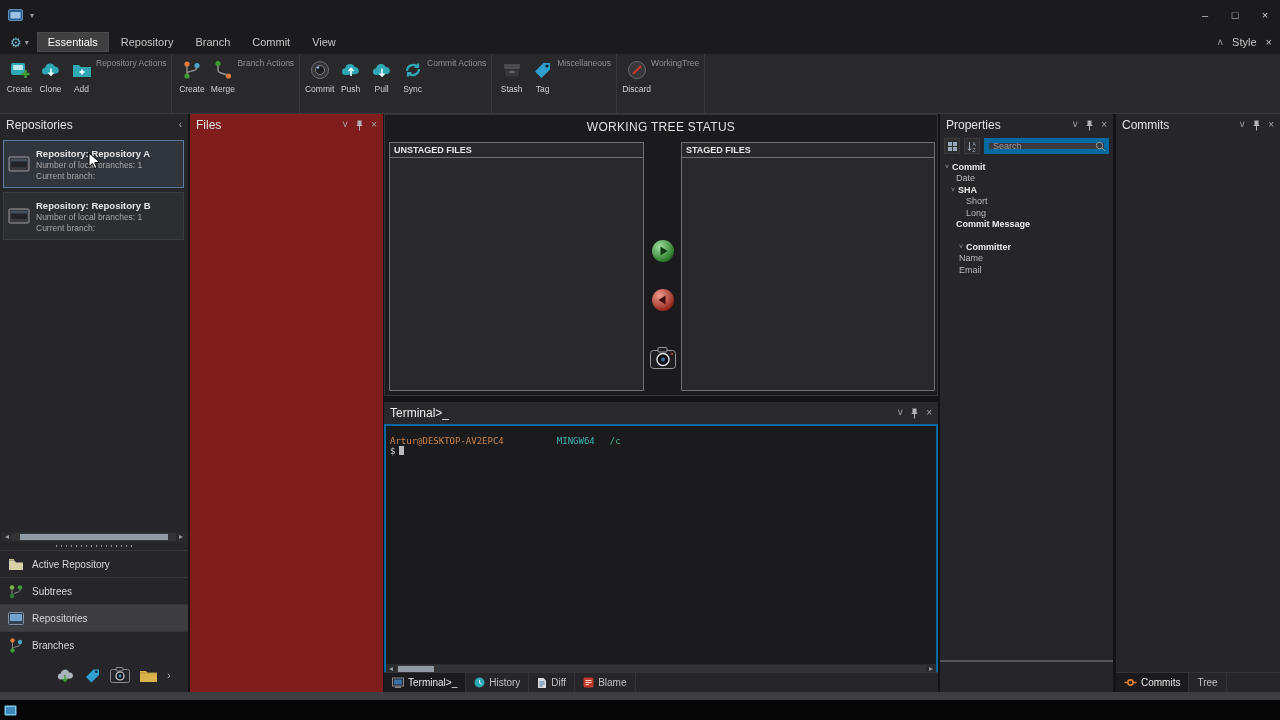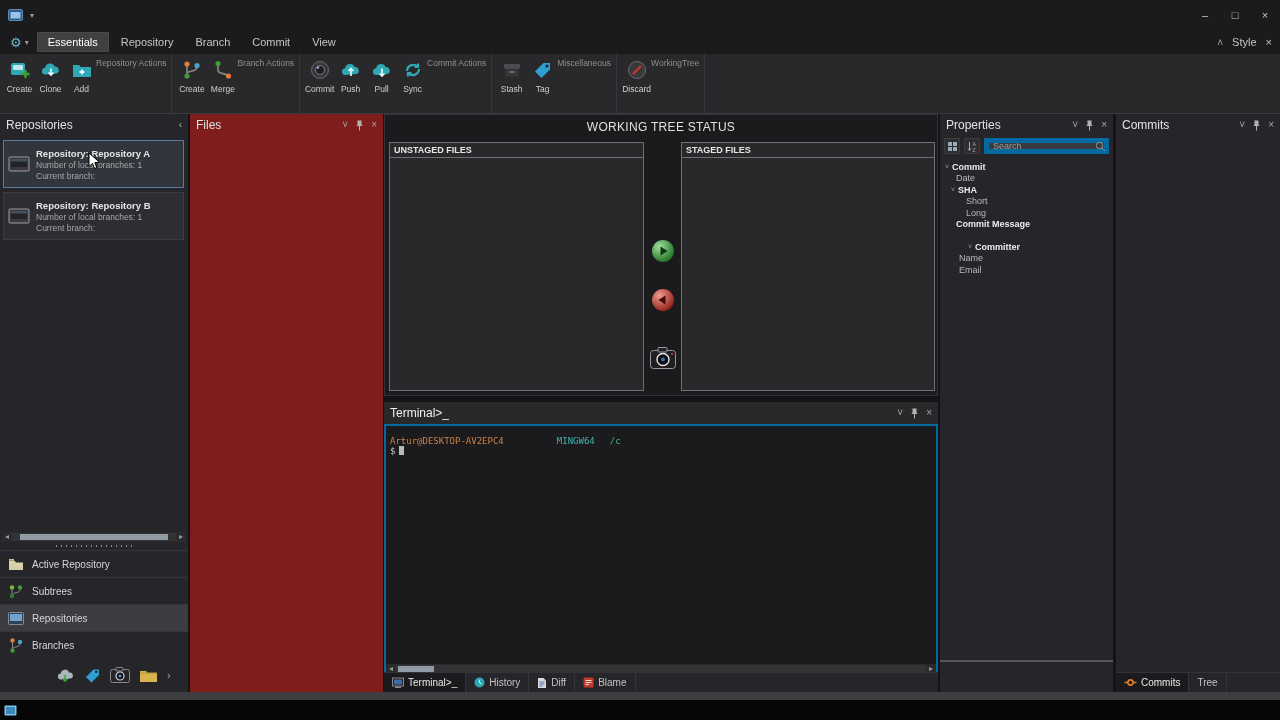--- a/index.html
+++ b/index.html
@@ -631,21 +631,21 @@
     <div class="prow" style="padding-left:26px">
       <span>Short</span>
     </div>
     <div class="prow" style="padding-left:26px">
       <span>Long</span>
     </div>
     <div class="prow b" style="padding-left:16px">
       <span>Commit Message</span>
     </div>
     <div class="prow gap"></div>
-    <div class="prow b" style="padding-left:28px">
+    <div class="prow b" style="padding-left:19px">
       <span class="pexp">˅</span>
       <span>Committer</span>
     </div>
     <div class="prow" style="padding-left:19px">
       <span>Name</span>
     </div>
     <div class="prow" style="padding-left:19px">
       <span>Email</span>
     </div>
   </div>

